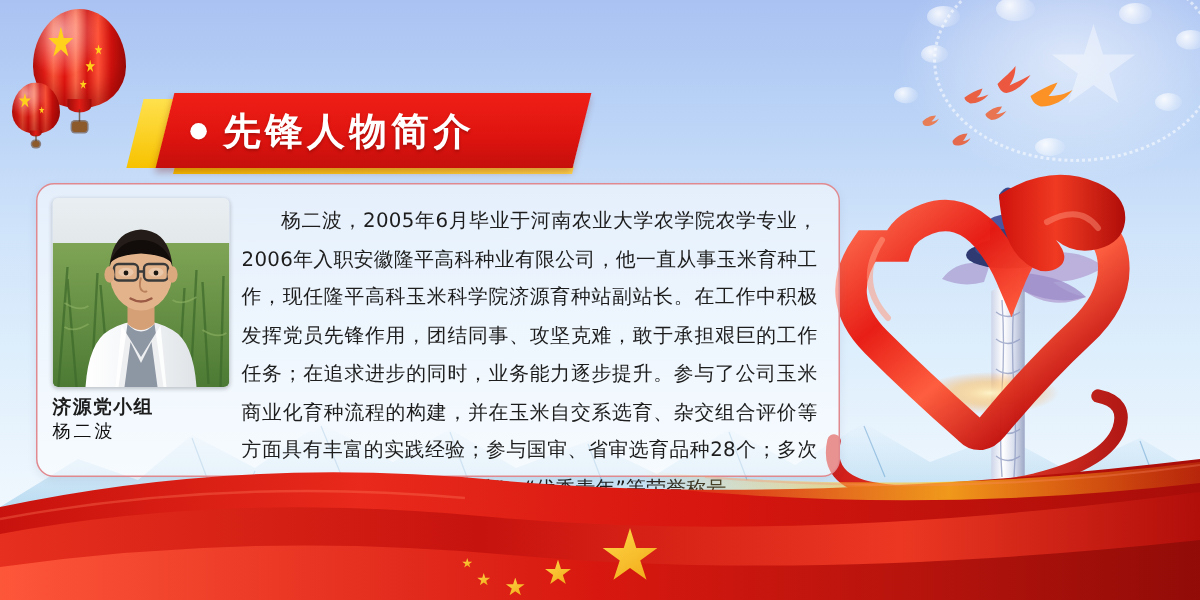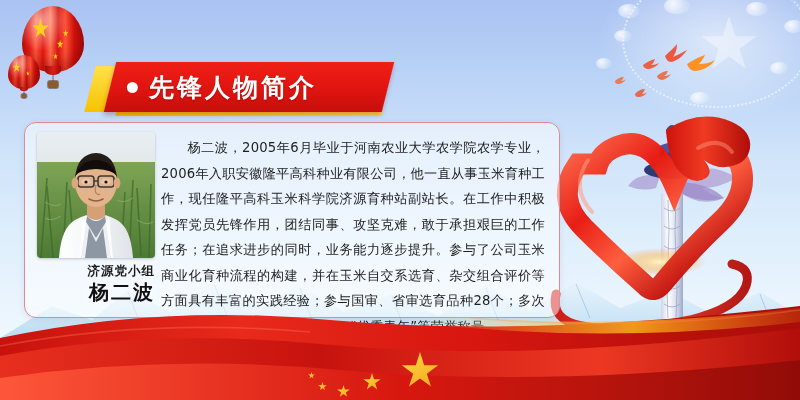--- a/index.html
+++ b/index.html
@@ -99,29 +99,29 @@
   .panel{
     position:absolute;left:24px;top:122px;width:536px;height:196px;
     border:1.6px solid #e08a90;border-radius:12px;
     background:rgba(255,255,255,.52);
     box-shadow:0 2px 6px rgba(90,110,150,.12);
     box-sizing:border-box;
     display:flex;
   }
   .photo-col{
     width:130px;flex:none;padding:9px 0 0 10px;box-sizing:border-box;
-    display:flex;flex-direction:column;align-items:flex-end;
+    display:flex;flex-direction:column;align-items:flex-start;
   }
   .photo-frame{
     width:118px;height:126px;border-radius:4px;overflow:hidden;position:relative;
     box-shadow:0 1px 3px rgba(0,0,0,.22);
   }
   .photo-svg{display:block;width:118px;height:126px;}
   .cap1{margin-top:5px;font-size:12.5px;color:#1c1c1c;font-weight:bold;letter-spacing:1px;line-height:1.25;}
-  .cap2{margin-top:1px;font-size:20px;color:#101010;font-weight:bold;letter-spacing:2px;line-height:1.2;}
+  .cap2{margin-top:1px;font-size:12px;color:#101010;font-weight:normal;letter-spacing:2px;line-height:1.2;}
 
   .text-col{
     flex:1;padding:12px 14px 8px 6px;box-sizing:border-box;
   }
   .body-text{
     font-size:13.2px;line-height:25.5px;color:#1d1d1d;
     text-align:justify;text-justify:inter-ideograph;
     text-indent:2em;letter-spacing:.2px;
     margin:0;
   }

